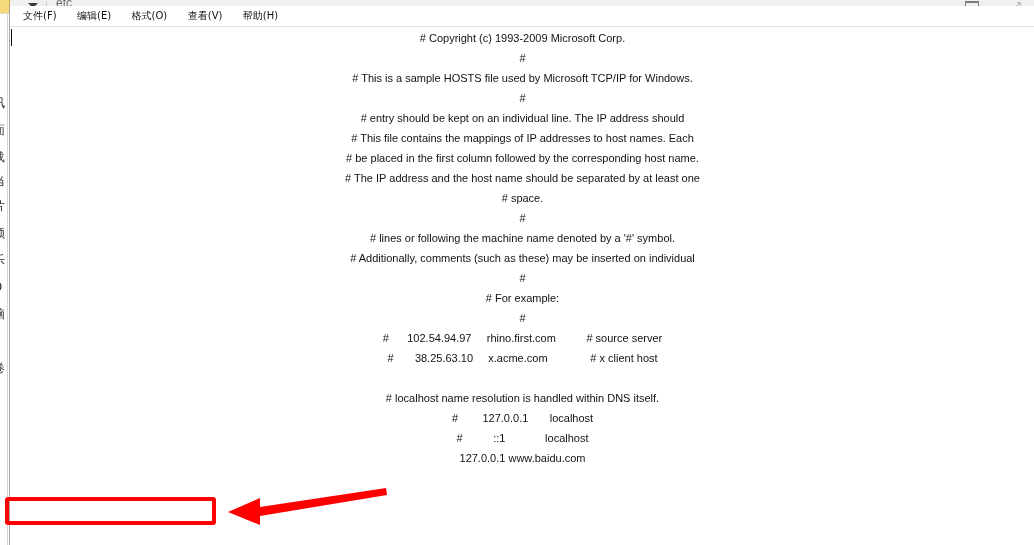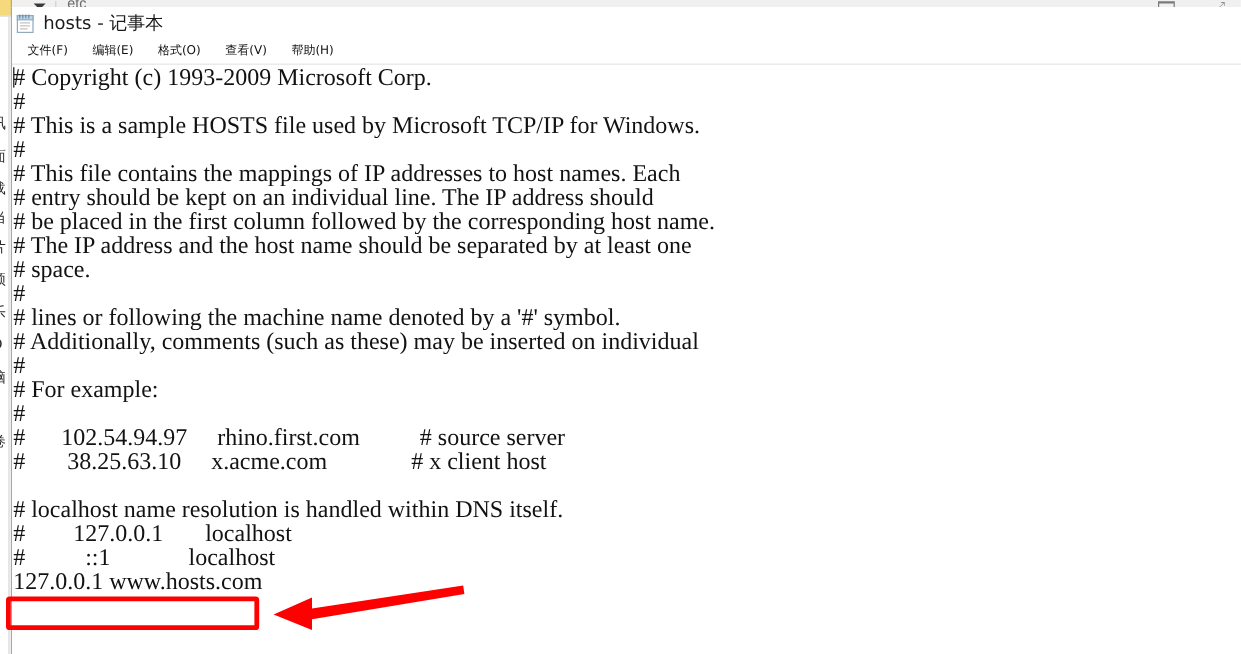--- a/index.html
+++ b/index.html
@@ -153,27 +153,28 @@
     height: 489px;
     background: #ffffff;
     overflow: hidden;
   }
   #text-lines {
     position: absolute;
     left: 1px; top: 1px;
     right: 0;
   }
   .text-line {
-    font-family: Liberation Serif, serif;
-    font-size: 20px;
+    font-family: Liberation Sans, sans-serif;
+    font-size: 11px;
     line-height: 20px;
     height: 20px;
     color: #121212;
     white-space: pre;
     overflow: hidden;
+    text-align: center;
   }
   #caret {
     position: absolute;
     left: 1px; top: 2px;
     width: 1px; height: 17px;
     background: #111111;
   }
 
   
   #annotation-layer {
@@ -220,68 +221,54 @@
   <div class="bg-label" style="top:267px">D</div>
   <div class="bg-label" style="top:294px">脑</div>
   <div class="bg-label" style="top:348px">卷</div>
 </div>
 <svg id="bg-left-scroll" viewBox="0 0 9 531" preserveAspectRatio="none">
   <rect x="7" y="0" width="1" height="531" fill="#d6d6d6"></rect>
 </svg>
 
 <div id="notepad-window">
 
-  <div id="notepad-titlebar">
-    <svg id="notepad-icon" viewBox="0 0 17 17">
-      <rect x="1.5" y="2" width="13" height="14" fill="#ffffff" stroke="#8fa9bd" stroke-width="1"></rect>
-      <rect x="1.5" y="2" width="13" height="3.5" fill="#bcd8ef" stroke="#8fa9bd" stroke-width="1"></rect>
-      <line x1="3.5" y1="1" x2="3.5" y2="4.5" stroke="#6f8ba3" stroke-width="1"></line>
-      <line x1="6" y1="1" x2="6" y2="4.5" stroke="#6f8ba3" stroke-width="1"></line>
-      <line x1="8.5" y1="1" x2="8.5" y2="4.5" stroke="#6f8ba3" stroke-width="1"></line>
-      <line x1="11" y1="1" x2="11" y2="4.5" stroke="#6f8ba3" stroke-width="1"></line>
-      <line x1="3.5" y1="8" x2="12" y2="8" stroke="#c3c3c3" stroke-width="1"></line>
-      <line x1="3.5" y1="10.5" x2="12" y2="10.5" stroke="#c3c3c3" stroke-width="1"></line>
-      <line x1="3.5" y1="13" x2="10" y2="13" stroke="#c3c3c3" stroke-width="1"></line>
-    </svg>
-    <div id="notepad-title-text">hosts - 记事本</div>
-  </div>
 
   <div id="notepad-menubar">
     <span class="menu-item">文件(F)</span>
     <span class="menu-item">编辑(E)</span>
     <span class="menu-item">格式(O)</span>
     <span class="menu-item">查看(V)</span>
     <span class="menu-item">帮助(H)</span>
   </div>
 
   <div id="notepad-textarea">
     <div id="caret"></div>
     <div id="text-lines">
         <div class="text-line"># Copyright (c) 1993-2009 Microsoft Corp.</div>
         <div class="text-line">#</div>
         <div class="text-line"># This is a sample HOSTS file used by Microsoft TCP/IP for Windows.</div>
         <div class="text-line">#</div>
+        <div class="text-line"># entry should be kept on an individual line. The IP address should</div>
         <div class="text-line"># This file contains the mappings of IP addresses to host names. Each</div>
-        <div class="text-line"># entry should be kept on an individual line. The IP address should</div>
         <div class="text-line"># be placed in the first column followed by the corresponding host name.</div>
         <div class="text-line"># The IP address and the host name should be separated by at least one</div>
         <div class="text-line"># space.</div>
         <div class="text-line">#</div>
         <div class="text-line"># lines or following the machine name denoted by a '#' symbol.</div>
         <div class="text-line"># Additionally, comments (such as these) may be inserted on individual</div>
         <div class="text-line">#</div>
         <div class="text-line"># For example:</div>
         <div class="text-line">#</div>
         <div class="text-line">#      102.54.94.97     rhino.first.com          # source server</div>
         <div class="text-line">#       38.25.63.10     x.acme.com              # x client host</div>
         <div class="text-line"></div>
         <div class="text-line"># localhost name resolution is handled within DNS itself.</div>
         <div class="text-line">#        127.0.0.1       localhost</div>
         <div class="text-line">#          ::1             localhost</div>
-        <div class="text-line">127.0.0.1 www.hosts.com</div>
+        <div class="text-line">127.0.0.1 www.baidu.com</div>
         <div class="text-line"></div>
         <div class="text-line"></div>
       </div>
   </div>
 
 </div>
 
 <div id="annotation-layer">
   <div id="highlight-box"></div>
   <svg id="callout-arrow" viewBox="0 0 170 42">

